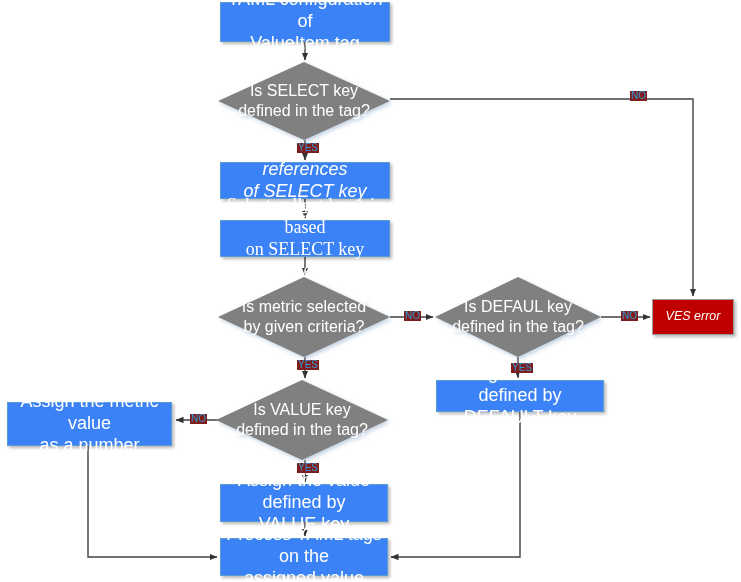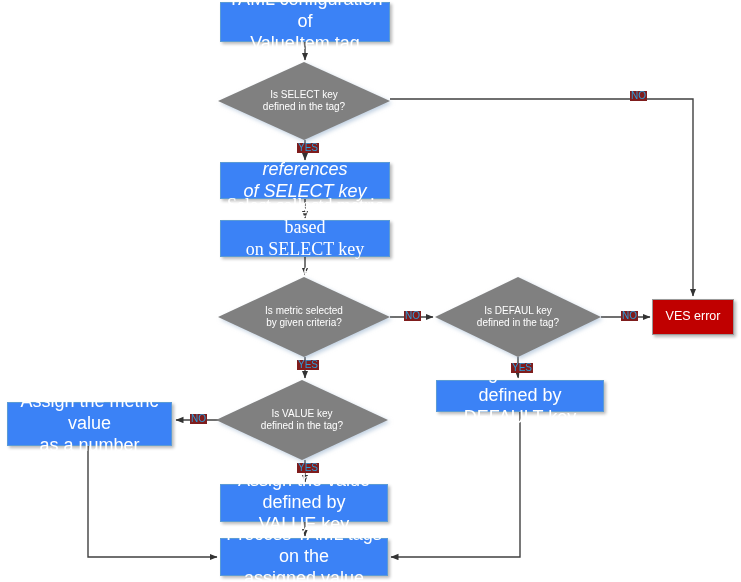--- a/index.html
+++ b/index.html
@@ -45,24 +45,25 @@
     background: #3b82f6;
     border: 1px solid #5B9BD5;
     box-shadow: 2px 2px 3px rgba(0,0,0,0.28);
     font-size: 18px;
   }
   .error {
     background: #C00000;
     border: 1px solid #9a9a9a;
     box-shadow: 2px 2px 3px rgba(0,0,0,0.28);
     font-size: 12.5px;
+    font-style: italic;
   }
   .decision {
     background: transparent;
-    font-size: 10px;
+    font-size: 16px;
     filter: drop-shadow(2px 2px 2px rgba(140,170,200,0.55));
   }
   .decision .diamond-shape {
     position: absolute;
     left: 0;
     top: 0;
     width: 100%;
     height: 100%;
     background: #808080;
     clip-path: polygon(50% 0%, 100% 50%, 50% 100%, 0% 50%);

